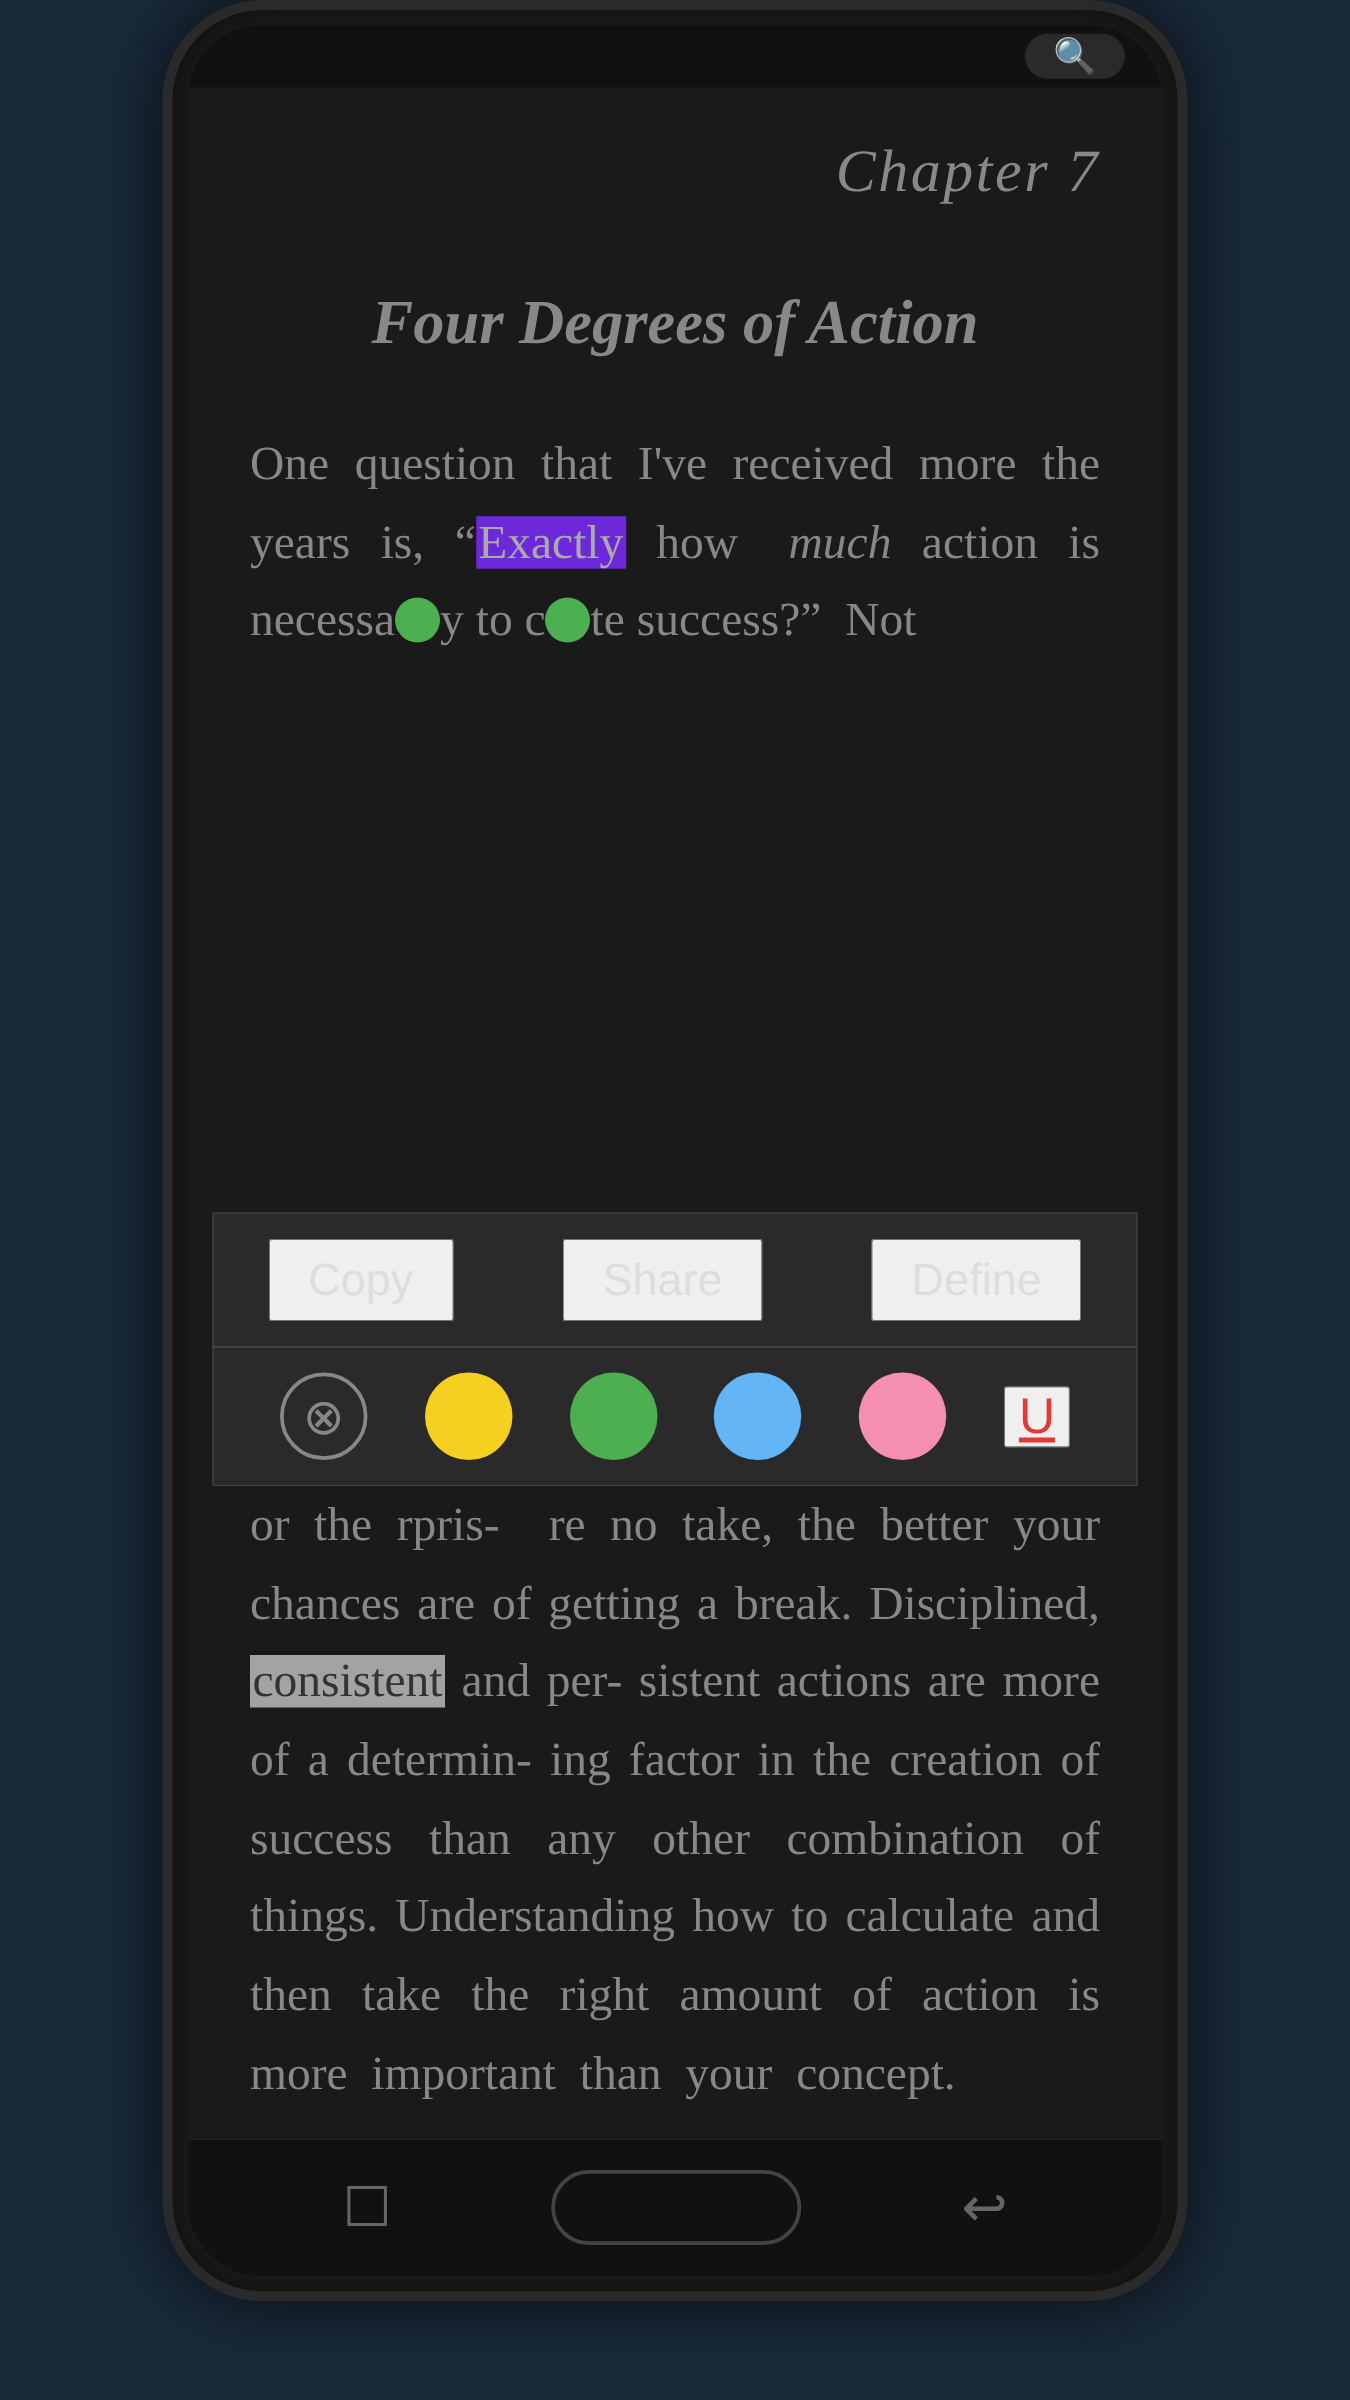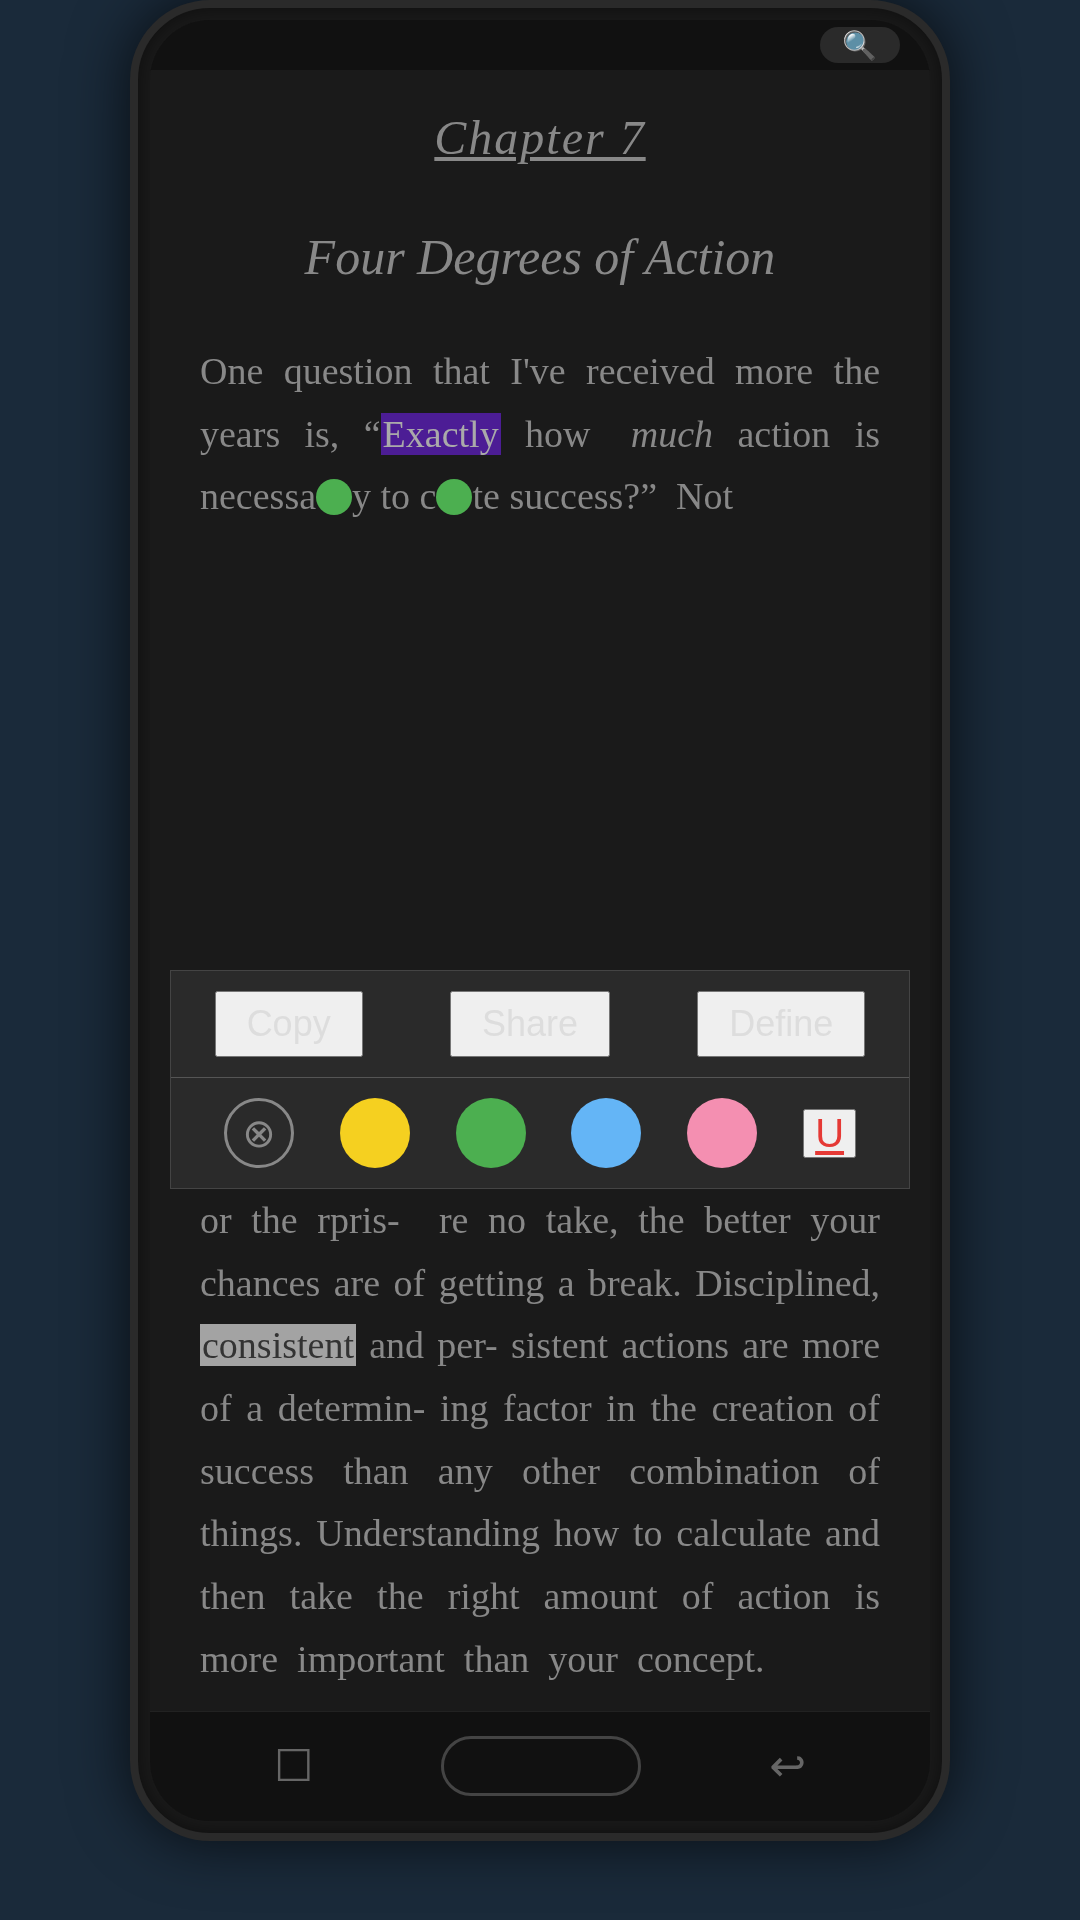--- a/index.html
+++ b/index.html
@@ -68,49 +68,48 @@
     }
 
     
     .book-content {
       background: #1a1a1a;
       padding: 40px 50px 0 50px;
       min-height: 900px;
     }
 
     .chapter-title {
-      text-align: center;
+      text-align: right;
       color: #888;
       font-size: 48px;
       font-style: italic;
       font-weight: normal;
       margin-bottom: 60px;
       letter-spacing: 2px;
-      text-decoration: underline;
     }
 
     .section-title {
       text-align: center;
       color: #888;
       font-size: 50px;
       font-style: italic;
-      font-weight: normal;
+      font-weight: bold;
       margin-bottom: 50px;
       line-height: 1.3;
     }
 
     .book-text {
       color: #888;
       font-size: 38px;
       line-height: 1.65;
       text-align: justify;
     }
 
     .highlight-selected {
-      background-color: #4c1d95;
+      background-color: #6d28d9;
       color: #aaa;
       padding: 0 2px;
     }
 
     .highlight-pink {
       background-color: #a3a3a3;
       color: #333;
       padding: 0 2px;
     }
 

